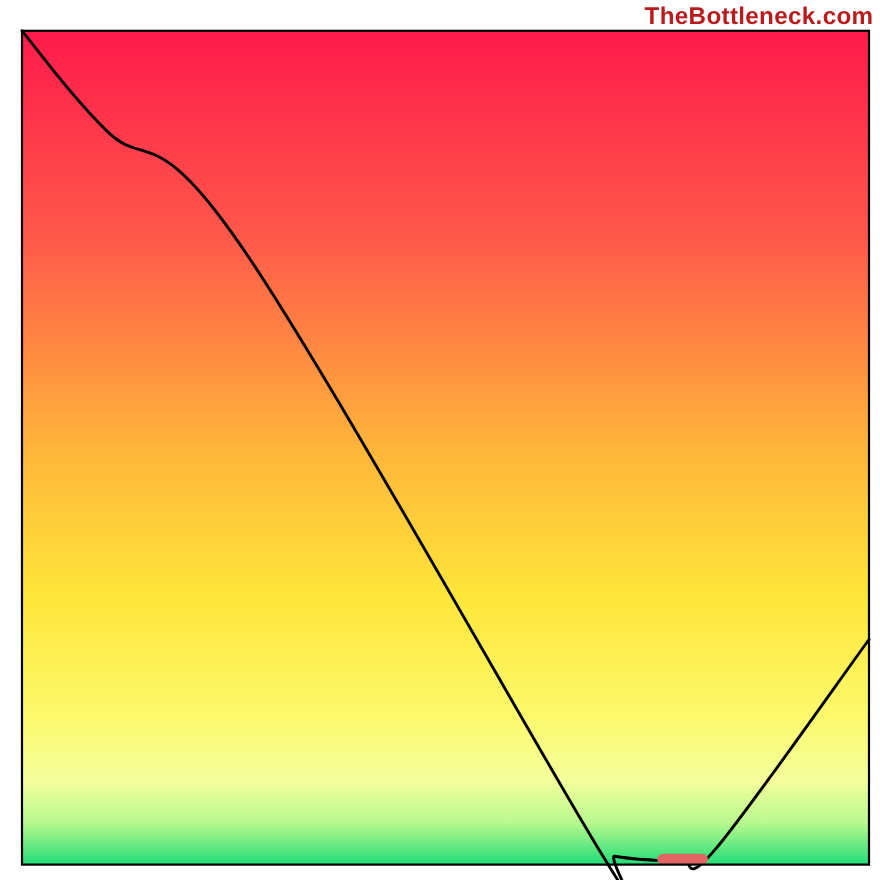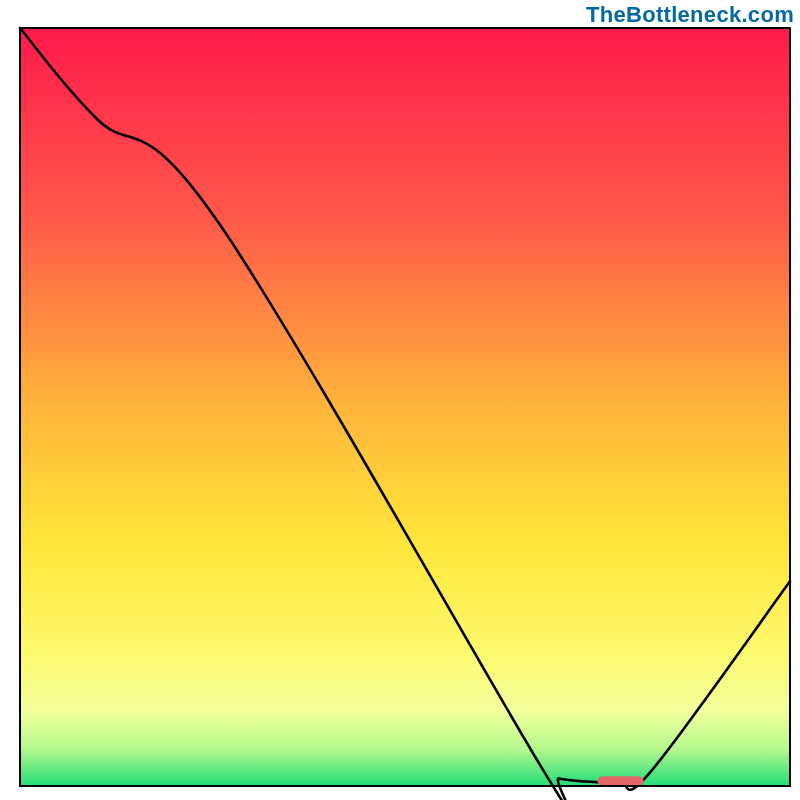--- a/index.html
+++ b/index.html
@@ -14,21 +14,21 @@
     position: relative;
     width: 800px;
     height: 800px;
   }
   .watermark {
     position: absolute;
     top: 2px;
     right: 6px;
     font-size: 22px;
     font-weight: 600;
-    color: #0369a1;
+    color: #b91c1c;
     letter-spacing: 0.3px;
     z-index: 10;
     user-select: none;
   }
   svg.chart {
     display: block;
     width: 800px;
     height: 800px;
   }
 </style>

